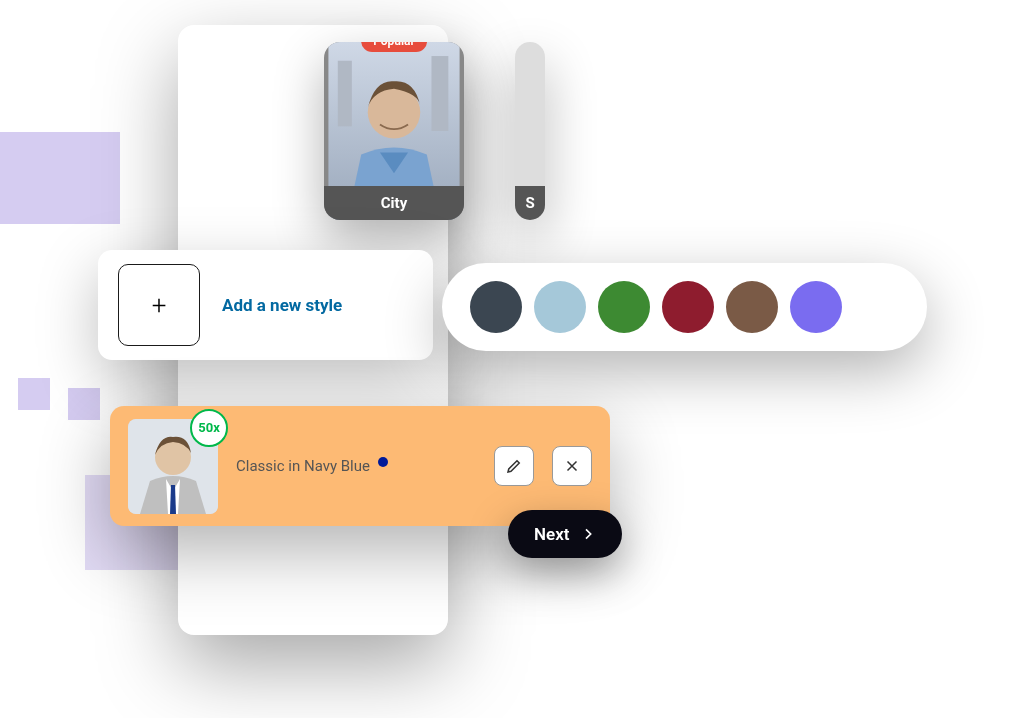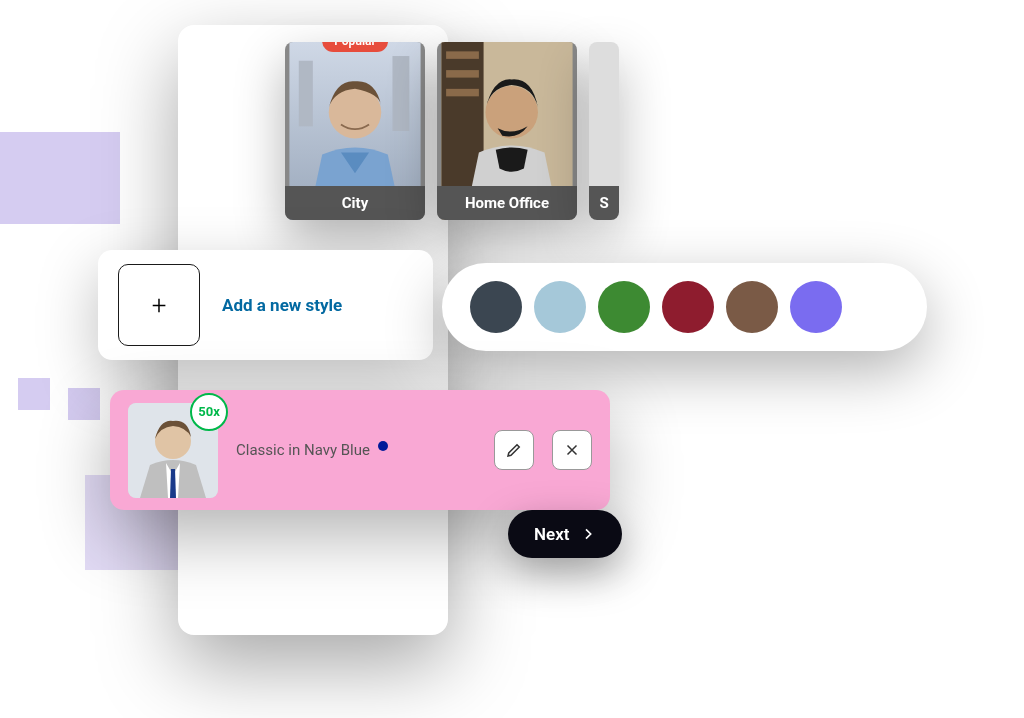--- a/index.html
+++ b/index.html
@@ -35,28 +35,29 @@
   .style-row {
     position: absolute;
     left: 285px;
     top: 42px;
     display: flex;
     gap: 12px;
   }
   .style-card {
     width: 140px;
     height: 178px;
-    border-radius: 8px;
+    border-radius: 16px;
     overflow: hidden;
     position: relative;
     box-shadow: 0 20px 50px rgba(0,0,0,0.3);
     display: flex;
     align-items: flex-end;
     justify-content: center;
     background: #888;
+    margin-left: 39px;
   }
   .style-card.partial { width: 30px; background:#ddd; }
   .style-card svg.portrait { position:absolute; inset:0; width:100%; height:100%; }
   .style-label-bar {
     position: relative;
     width: 100%;
     background: #555;
     color: #fff;
     text-align: center;
     font-weight: 700;
@@ -126,24 +127,24 @@
     width: 52px;
     height: 52px;
     border-radius: 50%;
     flex-shrink: 0;
   }
 
   
   .selected-panel {
     position: absolute;
     left: 110px;
-    top: 390px;
+    top: 406px;
     width: 500px;
     height: 120px;
-    background: #f9a8d4;
+    background: #fdba74;
     border-radius: 14px;
     box-shadow: 0 25px 70px rgba(0,0,0,0.3);
     display: flex;
     align-items: center;
     padding: 0 18px;
     gap: 18px;
   }
   .sel-thumb {
     width: 90px;
     height: 95px;
@@ -227,35 +228,20 @@
       <rect x="10" y="20" width="15" height="70" fill="#b0b8c4"></rect>
         <rect x="110" y="15" width="18" height="80" fill="#b0b8c4"></rect>
       <circle cx="70" cy="75" r="28" fill="#d9b89a"></circle>
       <path d="M42 70 Q50 40 70 42 Q92 40 98 68 Q96 55 70 50 Q48 52 42 70" fill="#6b5138"></path>
       <path d="M55 88 Q70 98 85 88" stroke="#8a6a4f" stroke-width="2" fill="none"></path>
       <path d="M20 190 L35 120 Q70 105 105 120 L120 190 Z" fill="#7aa3d0"></path>
       <path d="M55 118 L70 140 L85 118" fill="#5a8cc0"></path>
     </svg>
     <div class="style-label-bar">City</div>
   </div>
-  <div class="style-card">
-    <svg class="portrait" viewBox="0 0 140 190">
-      <rect width="140" height="190" fill="#c9b89a"></rect>
-      <rect x="0" y="0" width="45" height="160" fill="#4a3a2a"></rect>
-        <rect x="5" y="10" width="35" height="8" fill="#8a6a4a"></rect>
-        <rect x="5" y="30" width="35" height="8" fill="#8a6a4a"></rect>
-        <rect x="5" y="50" width="35" height="8" fill="#8a6a4a"></rect>
-      <circle cx="75" cy="75" r="28" fill="#caa17b"></circle>
-      <path d="M47 72 Q55 38 75 40 Q97 38 103 70 Q98 48 75 46 Q52 48 47 72" fill="#1a1a1a"></path>
-      <path d="M60 92 Q75 100 92 90 Q82 104 65 100 Z" fill="#1a1a1a"></path>
-      <path d="M25 190 L40 118 Q75 103 110 118 L125 190 Z" fill="#d0d0d0"></path>
-      <path d="M58 115 Q75 110 92 115 L88 135 Q75 142 62 135 Z" fill="#1a1a1a"></path>
-    </svg>
-    <div class="style-label-bar">Home Office</div>
-  </div>
   <div class="style-card partial">
     <div class="style-label-bar">S</div>
   </div>
 </div>
 
 <div class="add-panel">
   <div class="add-box">
     <span>+</span>
   </div>
   <div class="add-label">Add a new style</div>

